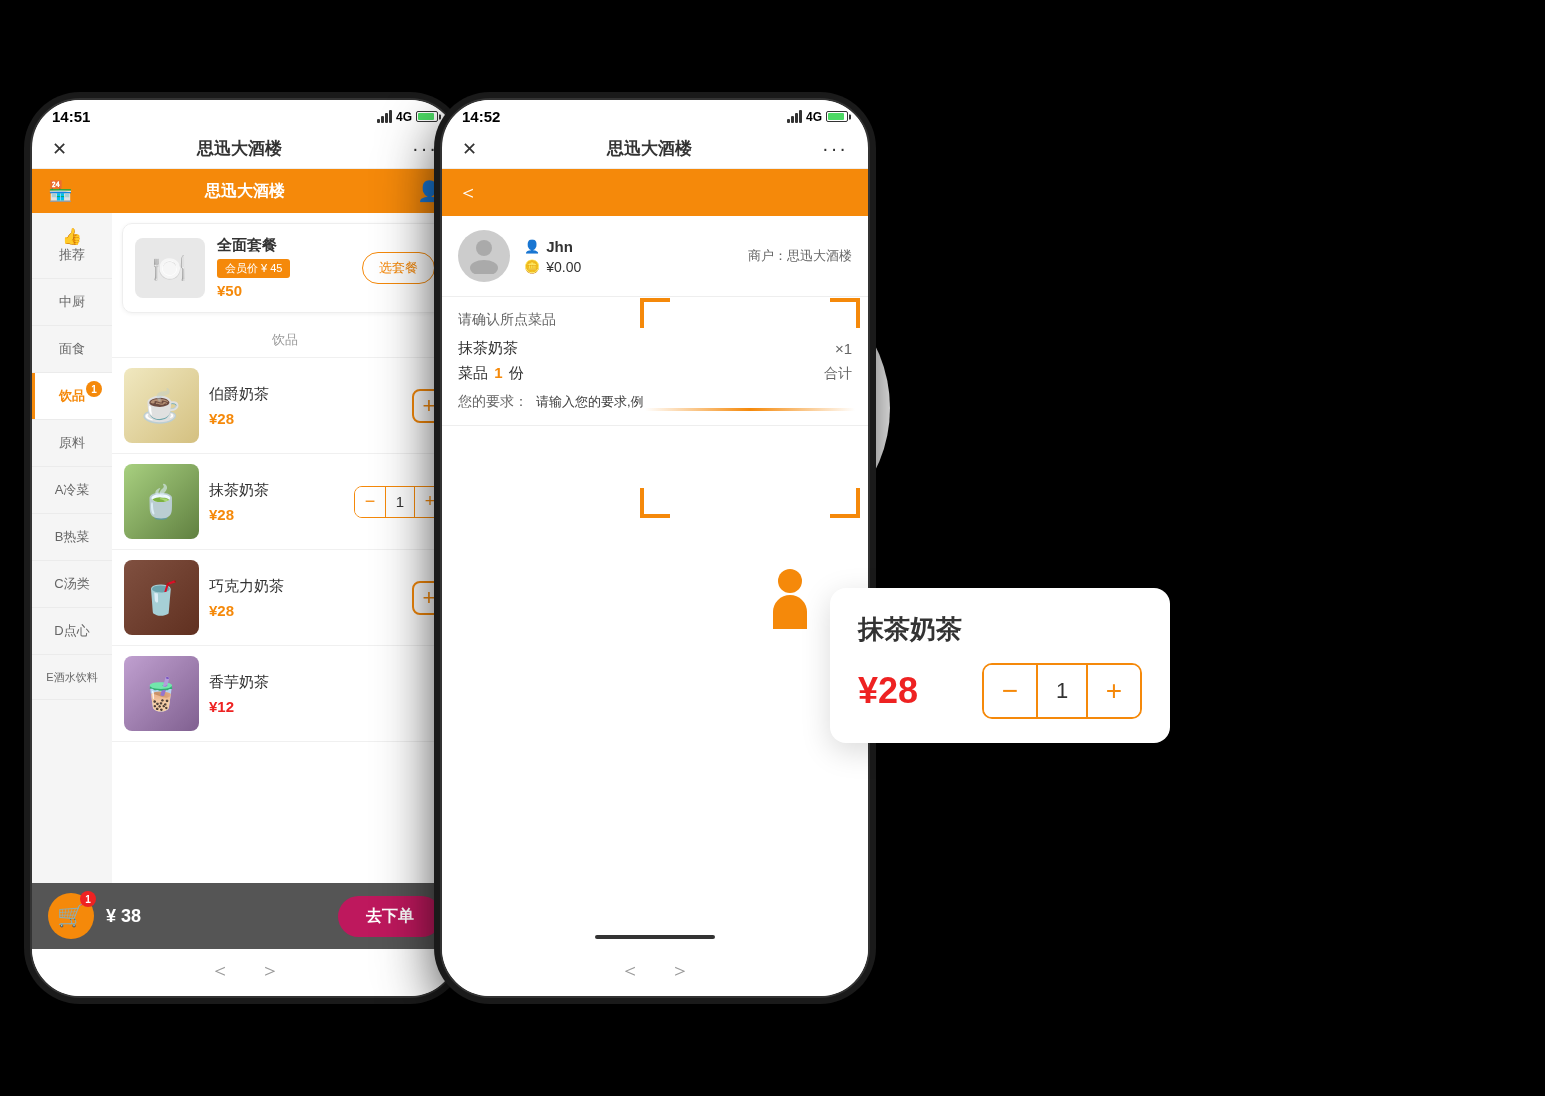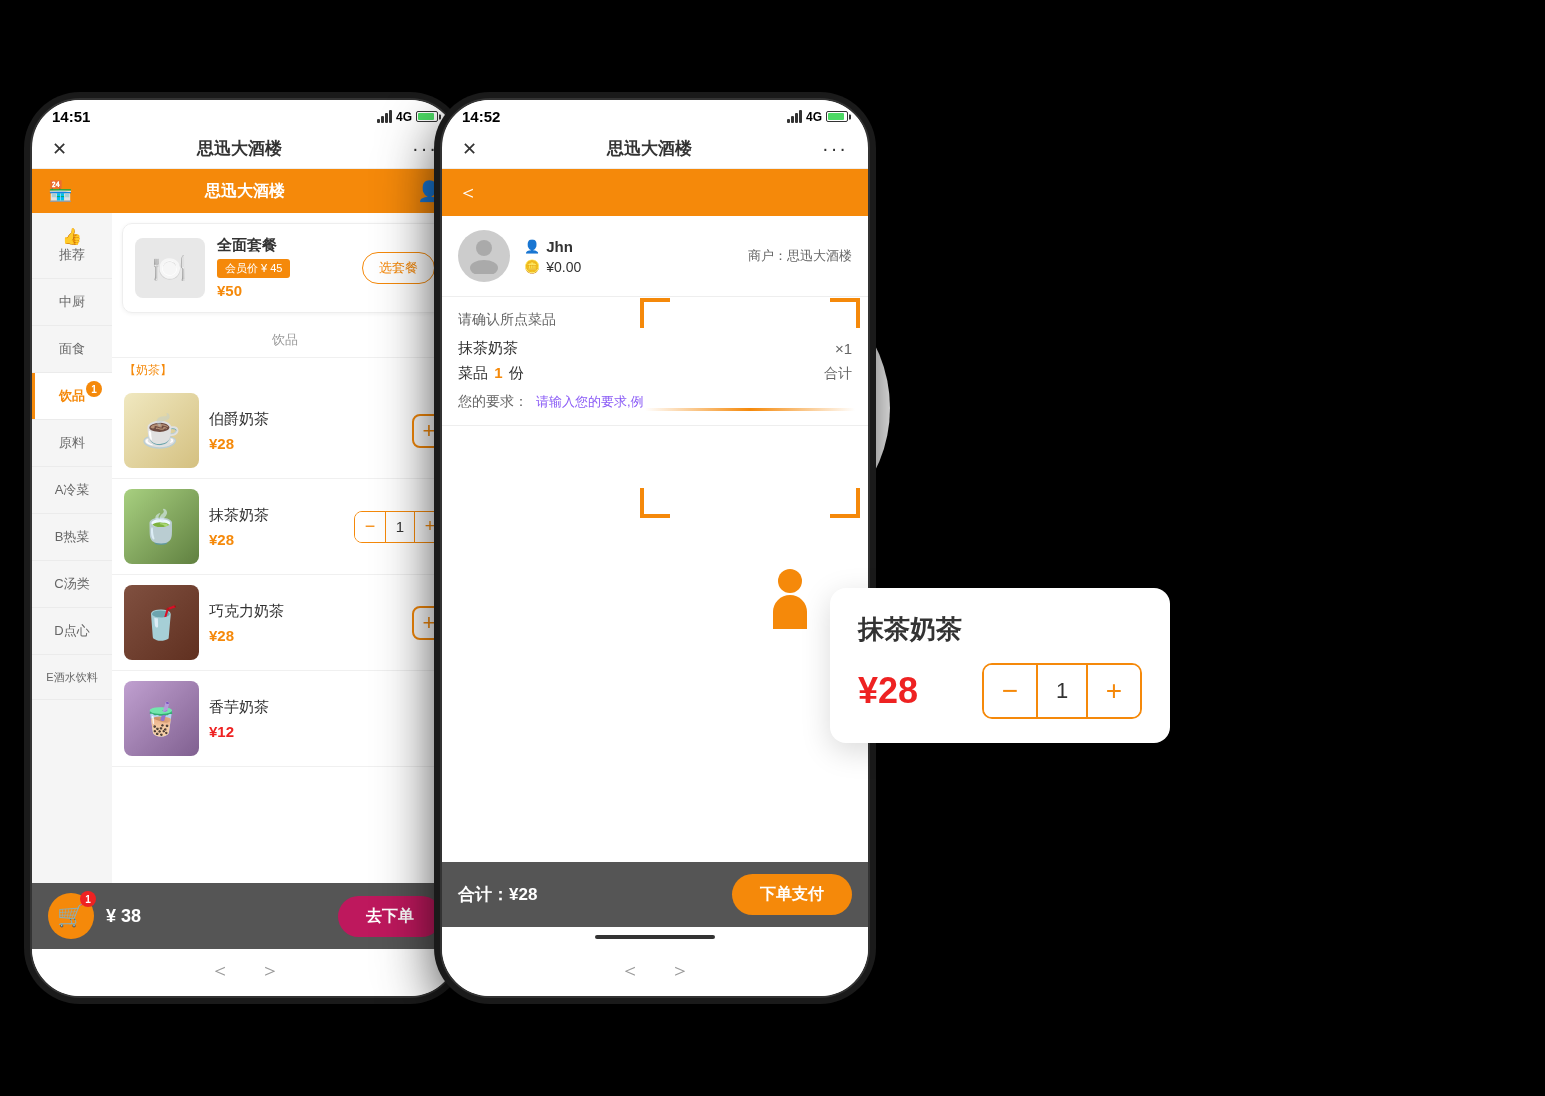--- a/index.html
+++ b/index.html
@@ -361,21 +361,21 @@
       margin-bottom: 6px;
     }
     .order-total-label { color: #666; font-size: 14px; }
     .requirement-row {
       margin-top: 10px;
       display: flex;
       align-items: flex-start;
       gap: 8px;
     }
     .req-label { font-size: 14px; color: #666; white-space: nowrap; }
-    .req-input { font-size: 13px; color: #8b5cf6; flex: 1; }
+    .req-input { font-size: 13px; color: #404040; flex: 1; }
 
     .confirm-bottom {
       background: #555;
       display: flex;
       align-items: center;
       padding: 12px 16px;
       gap: 12px;
       flex-shrink: 0;
       margin-top: auto;
     }
@@ -612,21 +612,20 @@
               <div class="plate-icon">🍽️</div>
               <div class="set-meal-info">
                 <div class="set-meal-name">全面套餐</div>
                 <div class="member-price">会员价 ¥ 45</div><br>
                 <span class="set-meal-price">¥50</span>
               </div>
               <button class="select-btn">选套餐</button>
             </div>
 
             <div class="category-header">饮品</div>
-            <div class="milk-tea-tag">【奶茶】</div>
 
             <div class="item-card">
               <div class="item-img tea1">
                 <span style="font-size:32px">☕</span>
               </div>
               <div class="item-info">
                 <div class="item-name">伯爵奶茶</div>
                 <div class="item-price">¥28</div>
               </div>
               <div class="add-btn">+</div>
@@ -750,24 +749,20 @@
             <span class="order-total-label">合计</span>
           </div>
           <div class="requirement-row">
             <span class="req-label">您的要求：</span>
             <span class="req-input">请输入您的要求,例</span>
           </div>
         </div>
 
         <div class="confirm-spacer"></div>
 
-        <div class="confirm-bottom">
-          <span class="confirm-total">合计：¥28</span>
-          <div class="pay-btn">下单支付</div>
-        </div>
 
         <div class="nav-bar">
           <div class="home-indicator"></div>
         </div>
         <div class="nav-bar" style="padding-top:0">
           <span class="nav-arrow">＜</span>
           <span class="nav-arrow">＞</span>
         </div>
       </div>
     </div>

